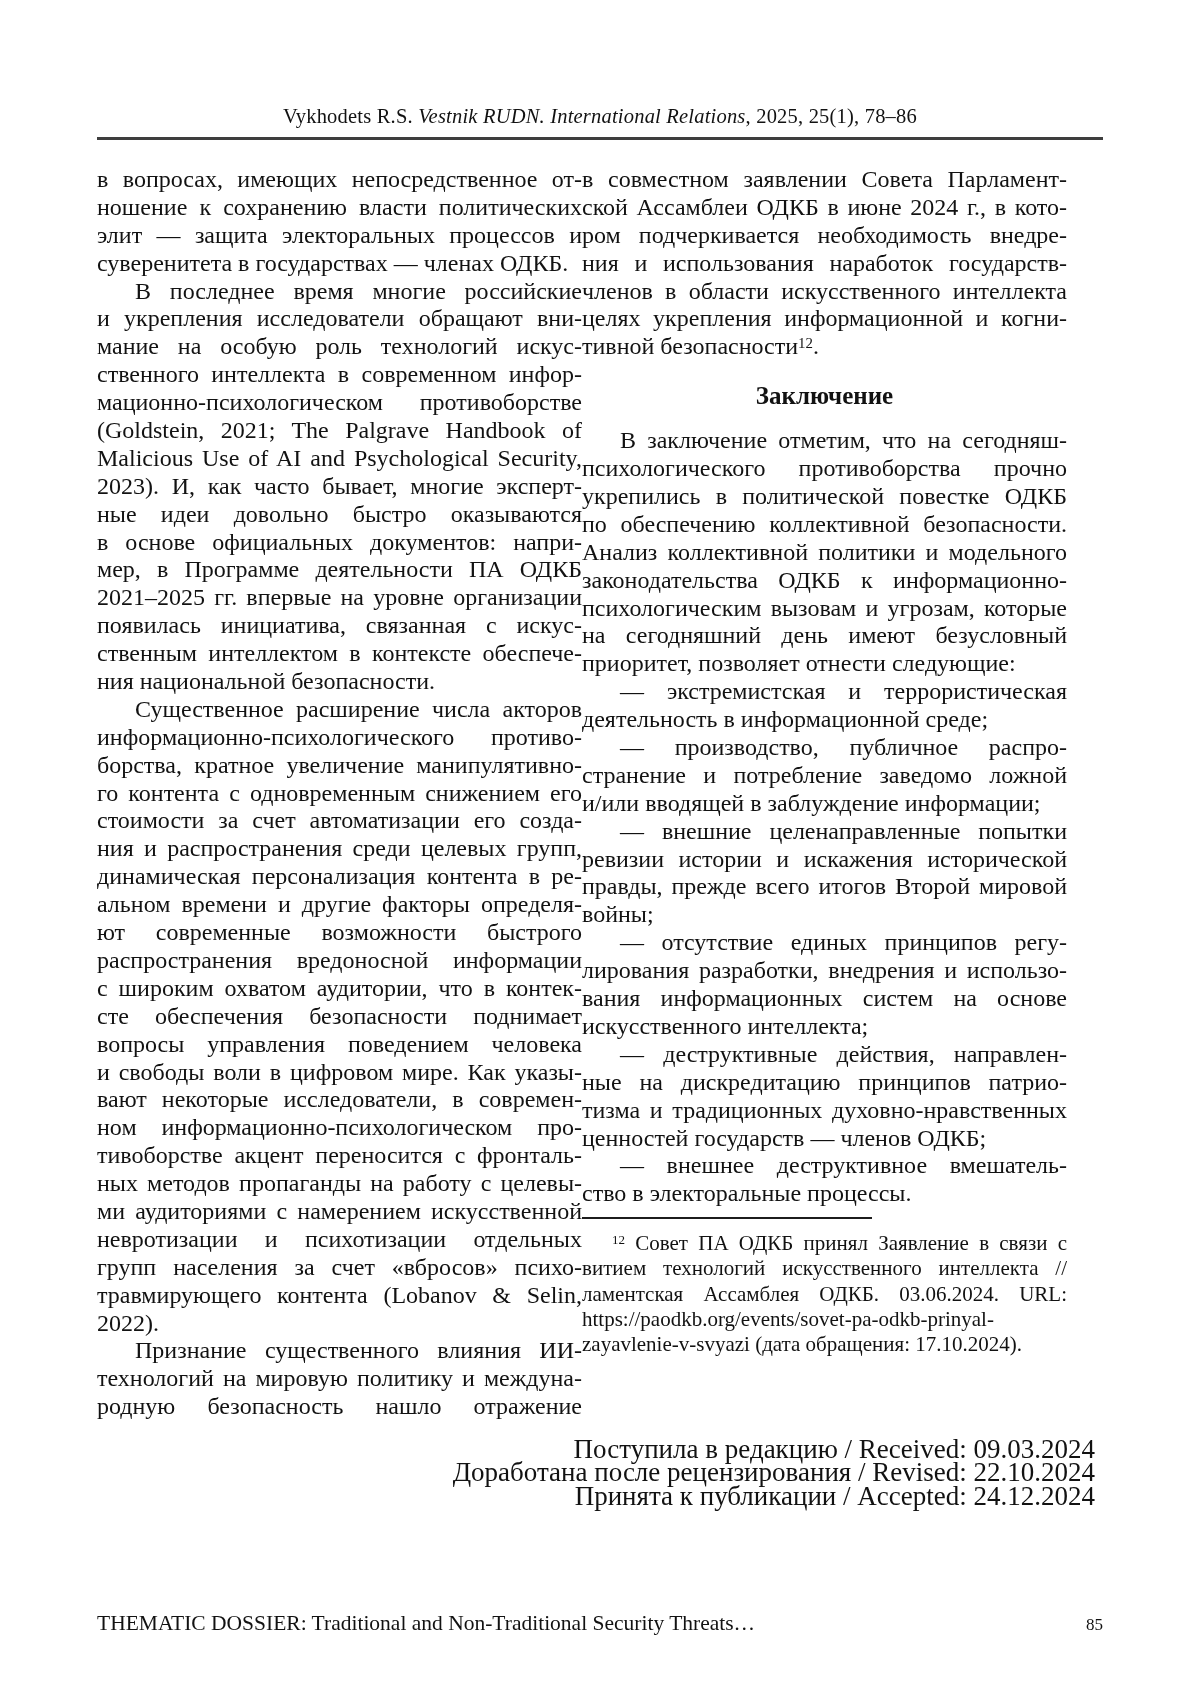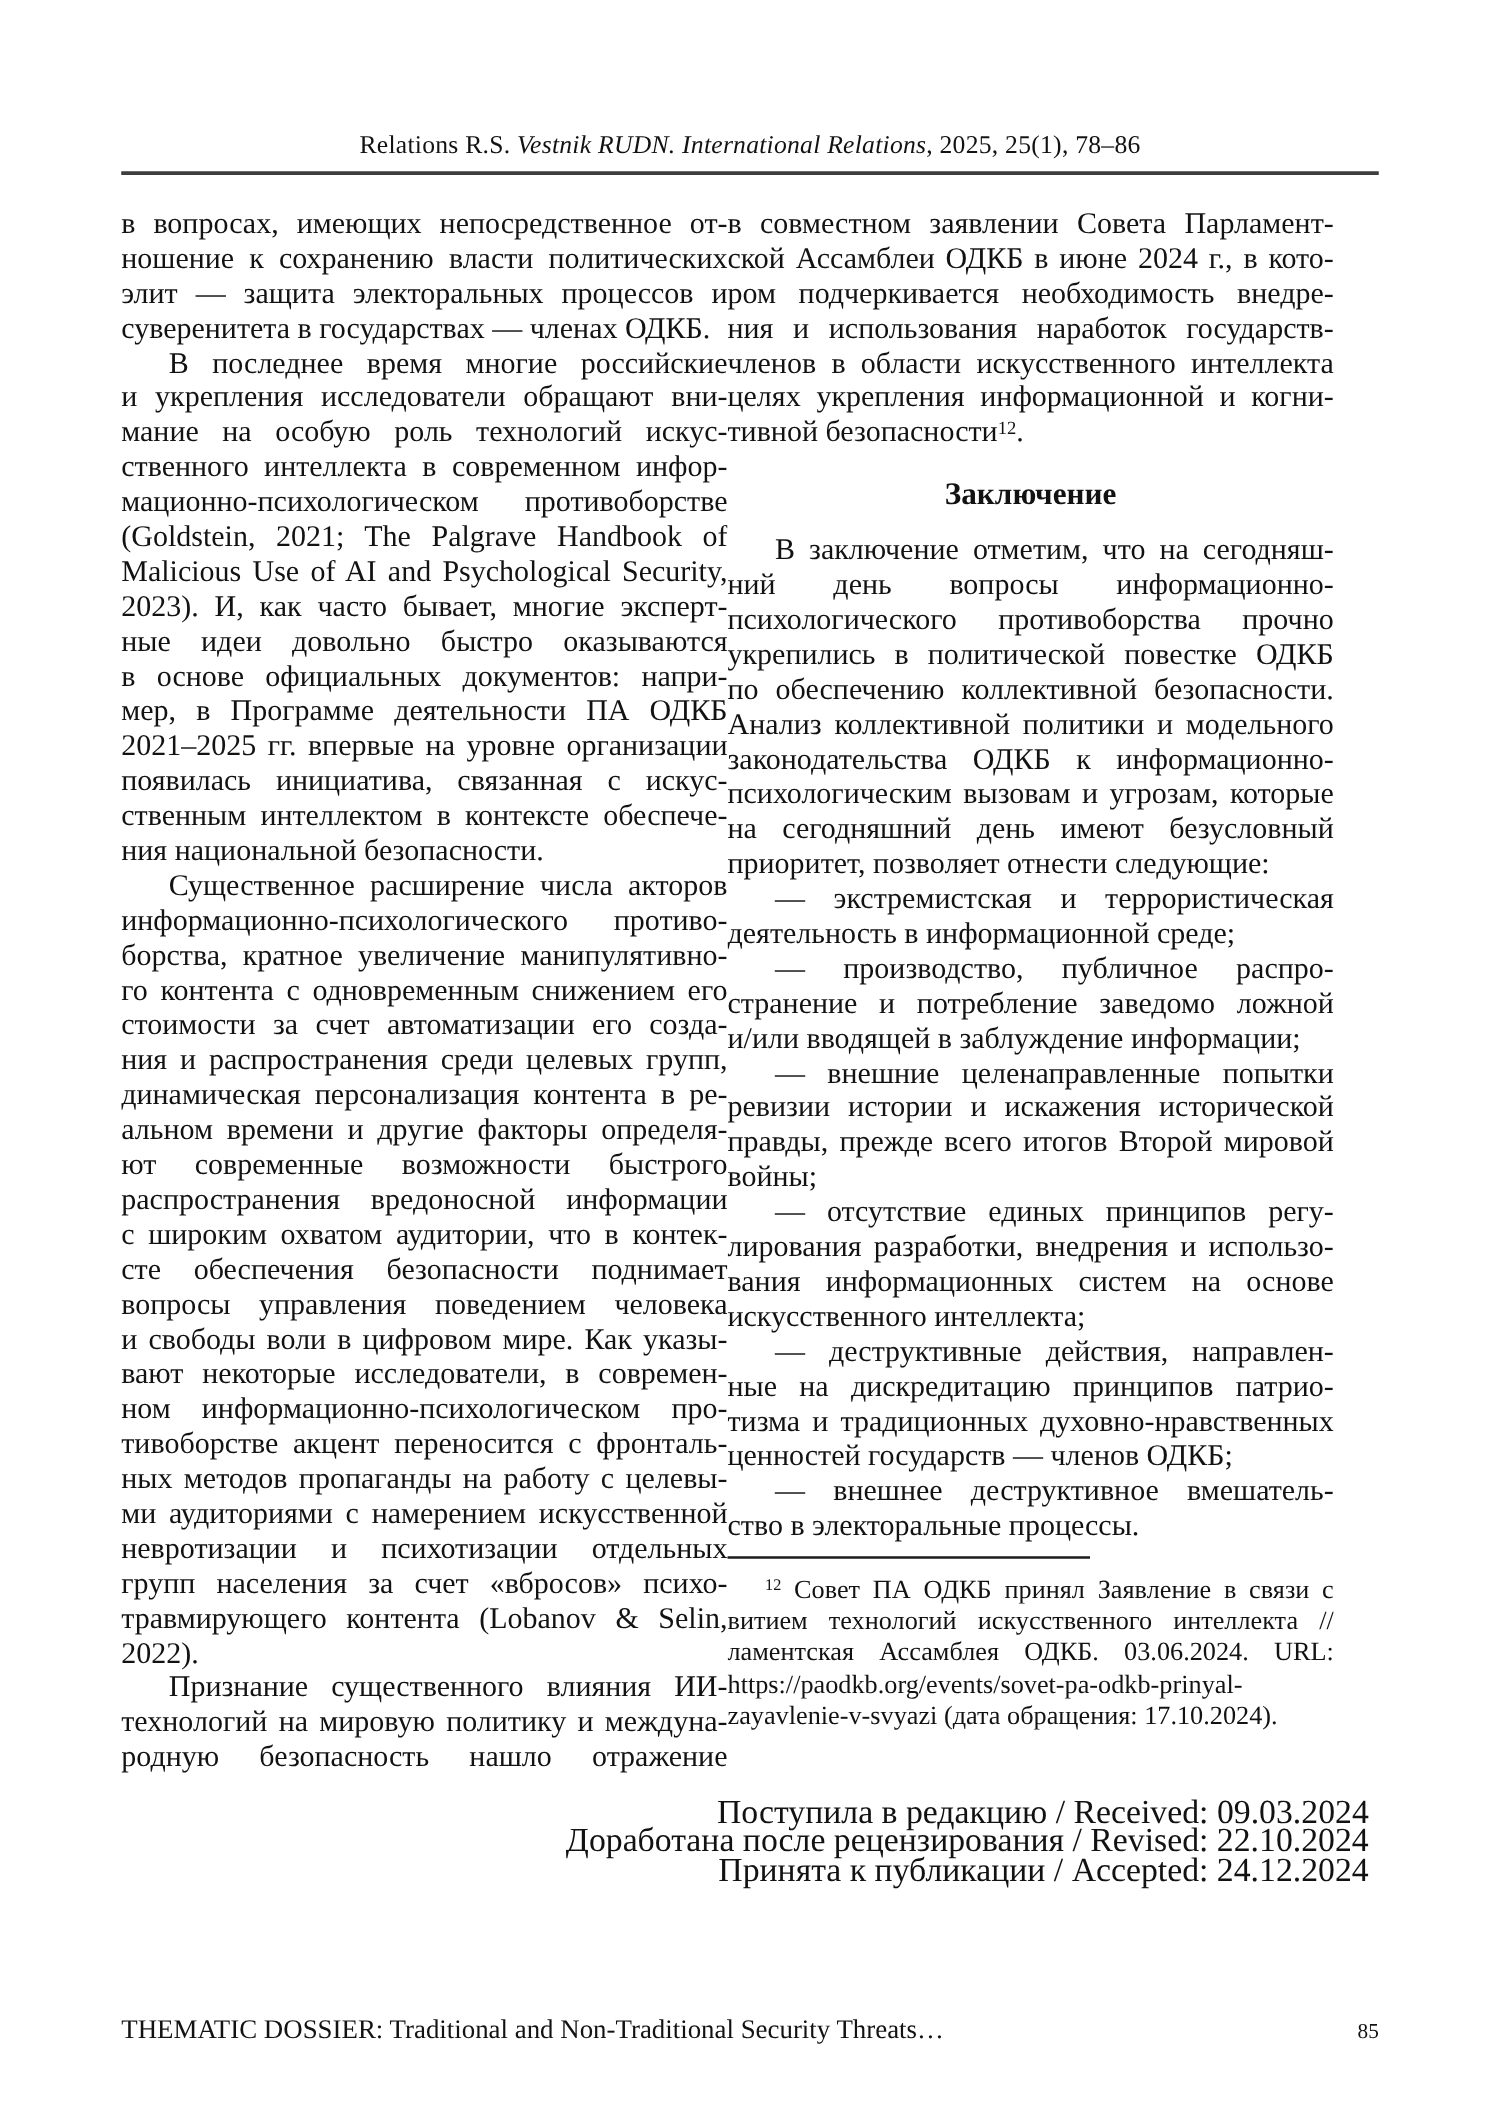--- a/index.html
+++ b/index.html
@@ -45,21 +45,21 @@
     font-size:21.5px;
     margin-top:48px;
   }
   .pageno { font-size:17px; }
 </style>
 </head>
 <body>
 
 <div class="page">
 
-  <div class="header"><span>Relations R.S. </span><span class="it">Vestnik RUDN. International Relations</span><span>, 2025, 25(1), 78–86</span></div>
+  <div class="header"><span>Vykhodets R.S. </span><span class="it">Vestnik RUDN. International Relations</span><span>, 2025, 25(1), 78–86</span></div>
 
   <div class="header-rule"></div>
 
   <div class="columns">
 
     <div class="col">
 
     <div class="line"><span class="sup"></span><span>в вопросах, имеющих непосредственное от-</span><span class="sup"></span><span></span></div>
         <div class="line"><span class="sup"></span><span>ношение к сохранению власти политических</span><span class="sup"></span><span></span></div>
         <div class="line"><span class="sup"></span><span>элит — защита электоральных процессов и</span><span class="sup"></span><span></span></div>
@@ -118,21 +118,20 @@
           <div class="line"><span class="sup"></span><span>членов в области искусственного интеллекта</span><span class="sup"></span><span></span></div>
           <div class="line"><span class="sup"></span><span>целях укрепления информационной и когни-</span><span class="sup"></span><span></span></div>
           <div class="line end"><span class="sup"></span><span>тивной безопасности</span><span class="sup">12</span><span>.</span></div>
         </div>
 
       <h2 class="section-heading">Заключение</h2>
 
       <div>
 
       <div class="line indent"><span class="sup"></span><span>В заключение отметим, что на сегодняш-</span><span class="sup"></span><span></span></div>
-          <div class="line"><span class="sup"></span><span>ний день вопросы информационно-</span><span class="sup"></span><span></span></div>
           <div class="line"><span class="sup"></span><span>психологического противоборства прочно</span><span class="sup"></span><span></span></div>
           <div class="line"><span class="sup"></span><span>укрепились в политической повестке ОДКБ</span><span class="sup"></span><span></span></div>
           <div class="line"><span class="sup"></span><span>по обеспечению коллективной безопасности.</span><span class="sup"></span><span></span></div>
           <div class="line"><span class="sup"></span><span>Анализ коллективной политики и модельного</span><span class="sup"></span><span></span></div>
           <div class="line"><span class="sup"></span><span>законодательства ОДКБ к информационно-</span><span class="sup"></span><span></span></div>
           <div class="line"><span class="sup"></span><span>психологическим вызовам и угрозам, которые</span><span class="sup"></span><span></span></div>
           <div class="line"><span class="sup"></span><span>на сегодняшний день имеют безусловный</span><span class="sup"></span><span></span></div>
           <div class="line end"><span class="sup"></span><span>приоритет, позволяет отнести следующие:</span><span class="sup"></span><span></span></div>
           <div class="line indent"><span class="sup"></span><span>— экстремистская и террористическая</span><span class="sup"></span><span></span></div>
           <div class="line end"><span class="sup"></span><span>деятельность в информационной среде;</span><span class="sup"></span><span></span></div>

